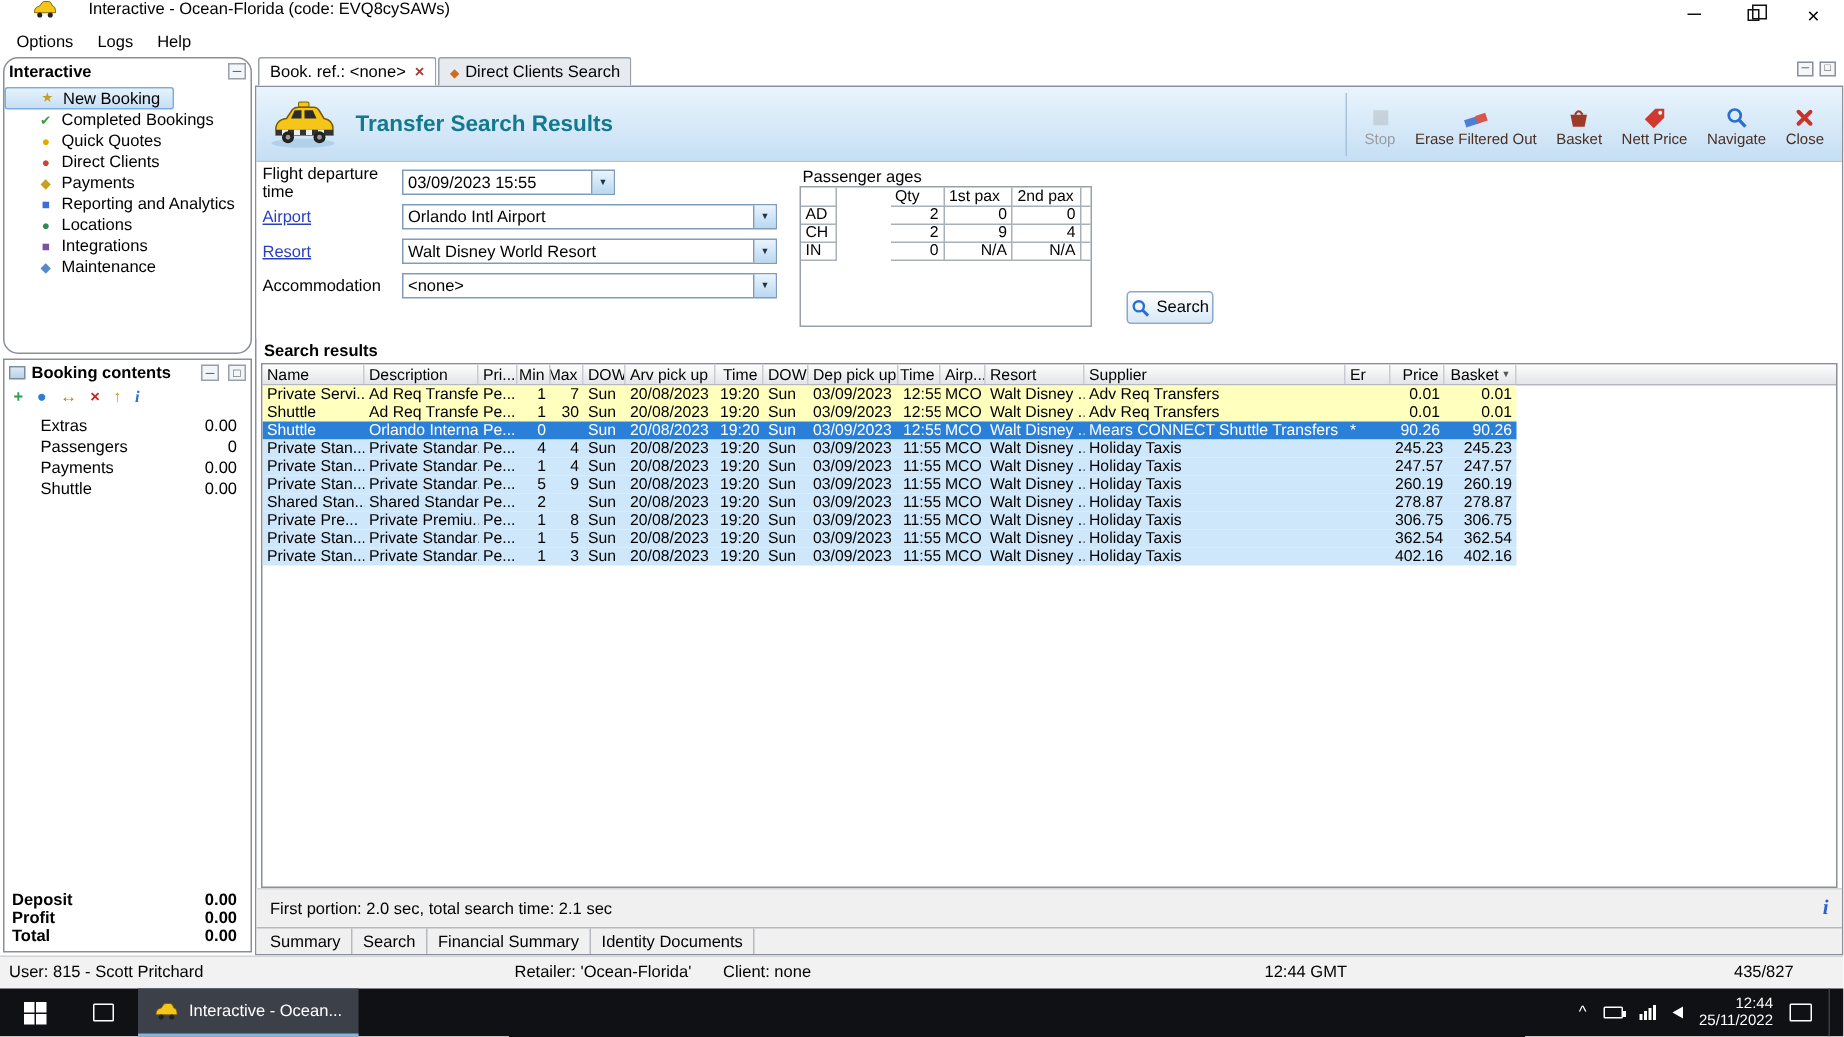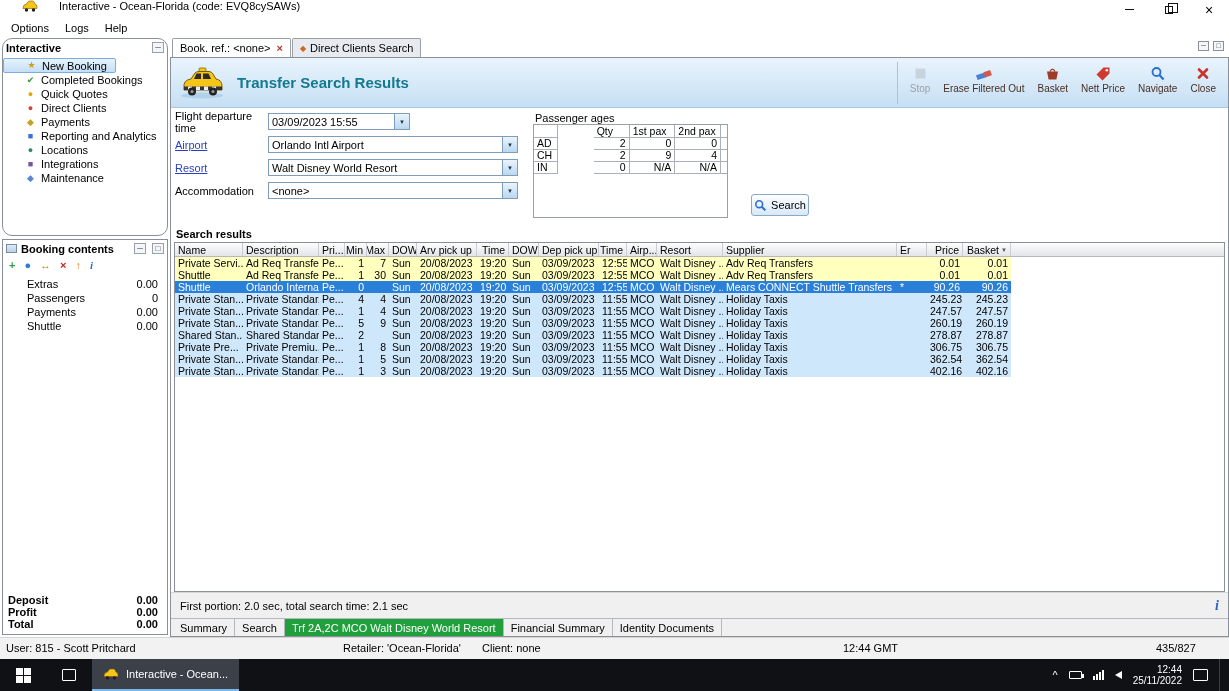--- a/index.html
+++ b/index.html
@@ -46,21 +46,21 @@
 .tab{height:19px;display:flex;align-items:center;gap:4px;padding:0 7px;border:1px solid #9aa0a8;border-bottom:none;border-radius:2px 2px 0 0;background:#e7ebf0;}
 .tab.active{background:#fff;}
 .tab-ico{color:#cc6a1e;font-size:8px;}
 .tab-close{color:#b0392e;font-weight:bold;margin-left:2px;}
 .mdi-btns{position:absolute;right:5px;top:4px;display:flex;gap:4px;}
 .mdi-btn{width:11px;height:10px;border:1px solid #8a9099;background:#f4f6f8;font-size:7px;line-height:8px;text-align:center;color:#444;}
 .content{flex:1;border:1px solid #8a9099;display:flex;flex-direction:column;min-height:0;background:#fff;}
 
 .headerband{height:50px;background:linear-gradient(#e9f4fd,#c6dff4);border-bottom:1px solid #a9c7e0;display:flex;align-items:center;padding:0 8px;}
 .header-title{font-size:15px;font-weight:bold;color:var(--accent_teal,#13798e);margin-left:12px;}
-.header-toolbar{margin-left:auto;display:flex;align-items:flex-start;gap:13px;border-left:1px solid #a8c4dc;padding:4px 4px 0 12px;height:42px;}
+.header-toolbar{margin-left:auto;display:flex;align-items:center;gap:13px;border-left:1px solid #a8c4dc;padding:4px 4px 0 12px;height:42px;}
 .tool-btn{display:flex;flex-direction:column;align-items:center;gap:2px;font-size:10px;color:#4a2f22;white-space:nowrap;}
 .tool-btn.disabled{opacity:.4;}
 .tool-ico{height:15px;display:flex;align-items:center;}
 
 .formarea{height:118px;position:relative;padding:5px 0 0 4px;background:#fff;}
 .form-row{display:flex;align-items:center;height:17px;margin-bottom:6px;}
 .flabel{width:93px;}
 .flabel.link{color:#2a3fbf;text-decoration:underline;}
 .combo{width:142px;height:17px;border:1px solid #7f9db9;display:flex;align-items:center;background:#fff;}
 .combo.wide{width:250px;}
@@ -683,21 +683,20 @@
       </div>
 
       <div class="strip">
         <span>First portion: 2.0 sec, total search time: 2.1 sec</span>
         <span class="info-glyph">i</span>
       </div>
 
       <div class="bottom-tabs">
           <div class="btab">Summary</div>
           <div class="btab">Search</div>
-          <div class="btab active">Trf 2A,2C MCO Walt Disney World Resort</div>
           <div class="btab">Financial Summary</div>
           <div class="btab">Identity Documents</div>
         </div>
 
     </div>
   </div>
 </div>
 
 <div class="statusbar">
   <span class="sb-user">User: 815 - Scott Pritchard</span>

